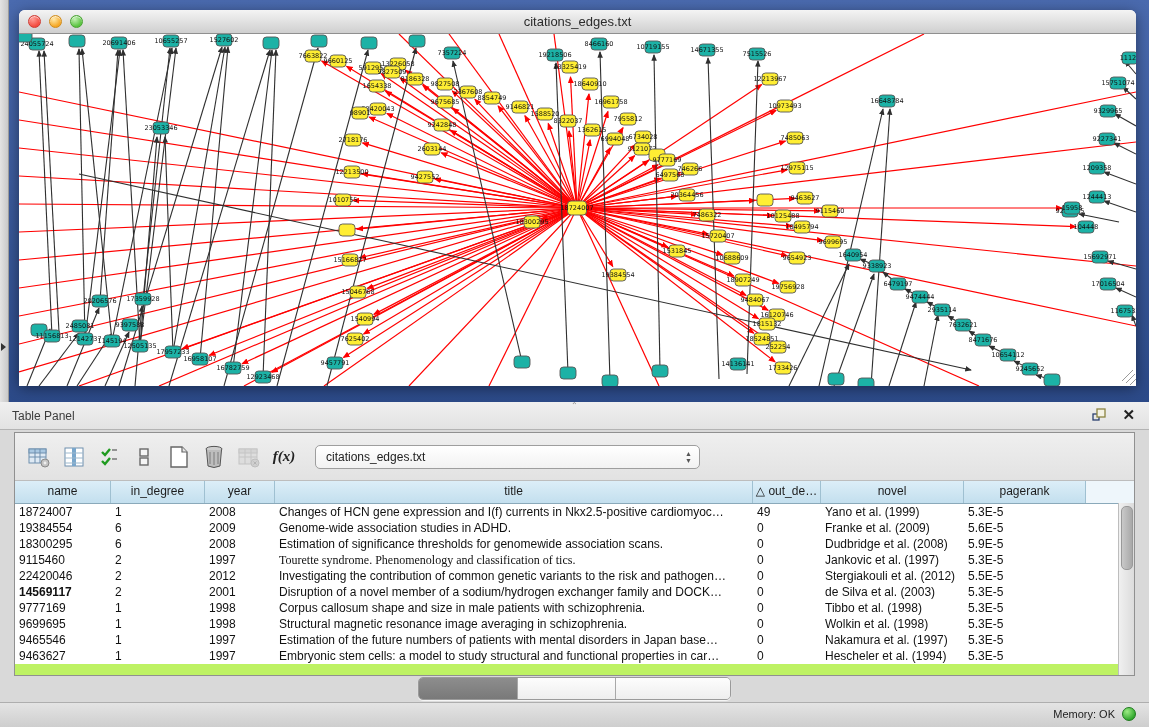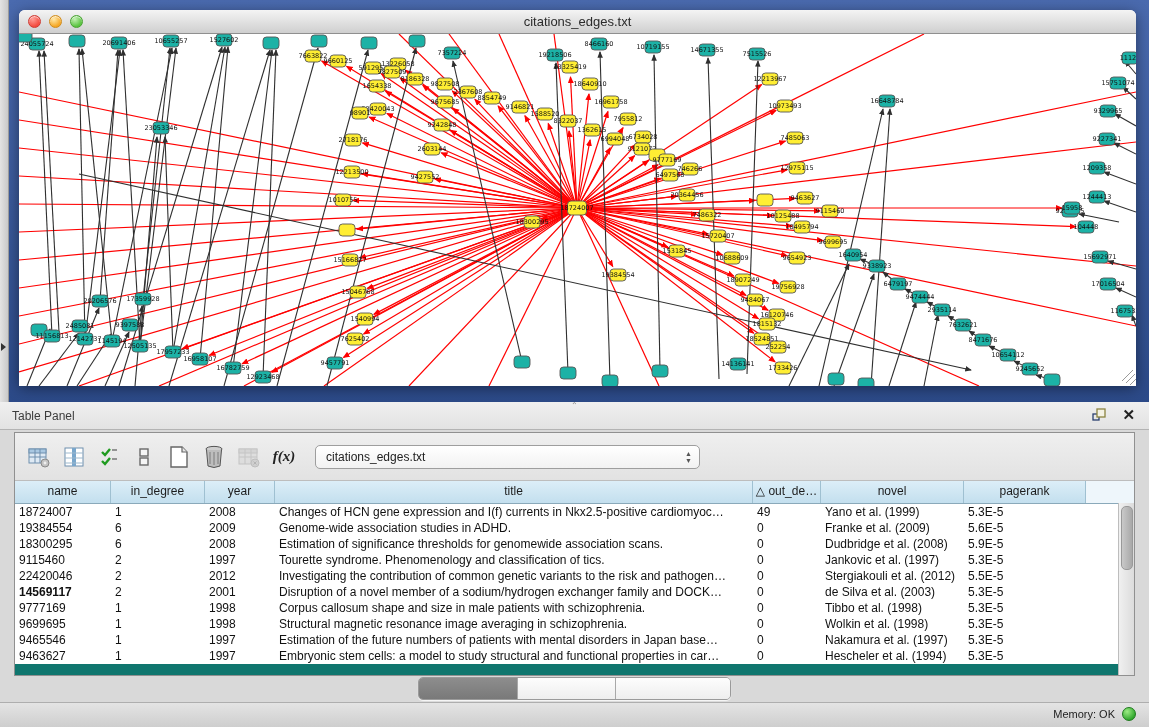--- a/index.html
+++ b/index.html
@@ -18,21 +18,21 @@
   #win-title{position:absolute;left:0;right:0;top:4px;text-align:center;font-size:13px;color:#2b2b2b;}
   #canvas{position:relative;width:1117px;height:352px;background:#fff;overflow:hidden;}
   #net-svg text{font-family:"DejaVu Sans",sans-serif;font-size:6.5px;fill:#111;}
   
   #table-panel{position:absolute;left:0;top:402px;width:1149px;height:325px;background:#d9d9d9;}
   #panel-header{position:relative;height:27px;background:linear-gradient(#f0f0f0,#e2e2e2);border-bottom:1px solid #b3b3b3;}
   #panel-title{position:absolute;left:12px;top:7px;font-size:12px;color:#3c3c3c;}
   #splitter-grip{position:absolute;left:571px;top:1px;width:9px;height:6px;color:#888;font-size:8px;line-height:5px;}
   #float-btn{position:absolute;right:42px;top:6px;width:15px;height:14px;cursor:pointer;}
   #close-btn{position:absolute;right:14px;top:4px;font-size:15px;font-weight:bold;color:#222;cursor:pointer;}
-  #panel-body{position:absolute;left:14px;top:30px;width:1119px;height:242px;border:1px solid #909090;background:#0f766e;}
+  #panel-body{position:absolute;left:14px;top:30px;width:1119px;height:242px;border:1px solid #909090;background:#bef264;}
   #toolbar{position:relative;height:48px;background:linear-gradient(#efefef,#e2e2e2);border-bottom:1px solid #bdbdbd;display:flex;align-items:center;gap:11px;padding-left:12px;box-sizing:border-box;}
   .tool{width:24px;height:24px;display:flex;align-items:center;justify-content:center;cursor:pointer;}
   .tool.disabled{opacity:.45;cursor:default;}
   .fx{font-family:"Liberation Serif",serif;font-style:italic;font-weight:bold;font-size:15px;color:#222;}
   #source-select{position:relative;margin-left:8px;width:385px;height:24px;border:1px solid #9e9e9e;border-radius:5px;background:linear-gradient(#fff,#f2f2f2);font-size:12px;color:#222;display:flex;align-items:center;padding:0 10px;box-sizing:border-box;cursor:pointer;}
   #source-select .spinner{position:absolute;right:7px;top:4px;font-size:7px;line-height:7px;color:#555;text-align:center;}
   
   #grid{position:absolute;left:0;top:48px;right:0;bottom:0;overflow:hidden;}
   #grid-header{display:flex;height:22px;background:linear-gradient(#dceef8,#c3dfee);border-bottom:1px solid #8aa9ba;}
   .th{box-sizing:border-box;border-right:1px solid #9fc0d1;font-size:12px;color:#1c1c1c;text-align:center;line-height:21px;overflow:hidden;white-space:nowrap;cursor:pointer;}
@@ -599,21 +599,21 @@
               <div class="td" style="width: 70px;">2008</div>
               <div class="td" style="width: 478px;">Estimation of significance thresholds for genomewide association scans.</div>
               <div class="td" style="width: 68px;">0</div>
               <div class="td" style="width: 143px;">Dudbridge et al. (2008)</div>
               <div class="td" style="width: 122px;">5.9E-5</div>
             </div>
             <div class="tr">
               <div class="td" style="width: 96px;">9115460</div>
               <div class="td" style="width: 94px;">2</div>
               <div class="td" style="width: 70px;">1997</div>
-              <div class="td" style="width: 478px;">Tourette syndrome. Phenomenology and classification of tics.</div>
+              <div class="td" style="width: 478px; font-family: Liberation Serif, serif;">Tourette syndrome. Phenomenology and classification of tics.</div>
               <div class="td" style="width: 68px;">0</div>
               <div class="td" style="width: 143px;">Jankovic et al. (1997)</div>
               <div class="td" style="width: 122px;">5.3E-5</div>
             </div>
             <div class="tr">
               <div class="td" style="width: 96px;">22420046</div>
               <div class="td" style="width: 94px;">2</div>
               <div class="td" style="width: 70px;">2012</div>
               <div class="td" style="width: 478px;">Investigating the contribution of common genetic variants to the risk and pathogen…</div>
               <div class="td" style="width: 68px;">0</div>

